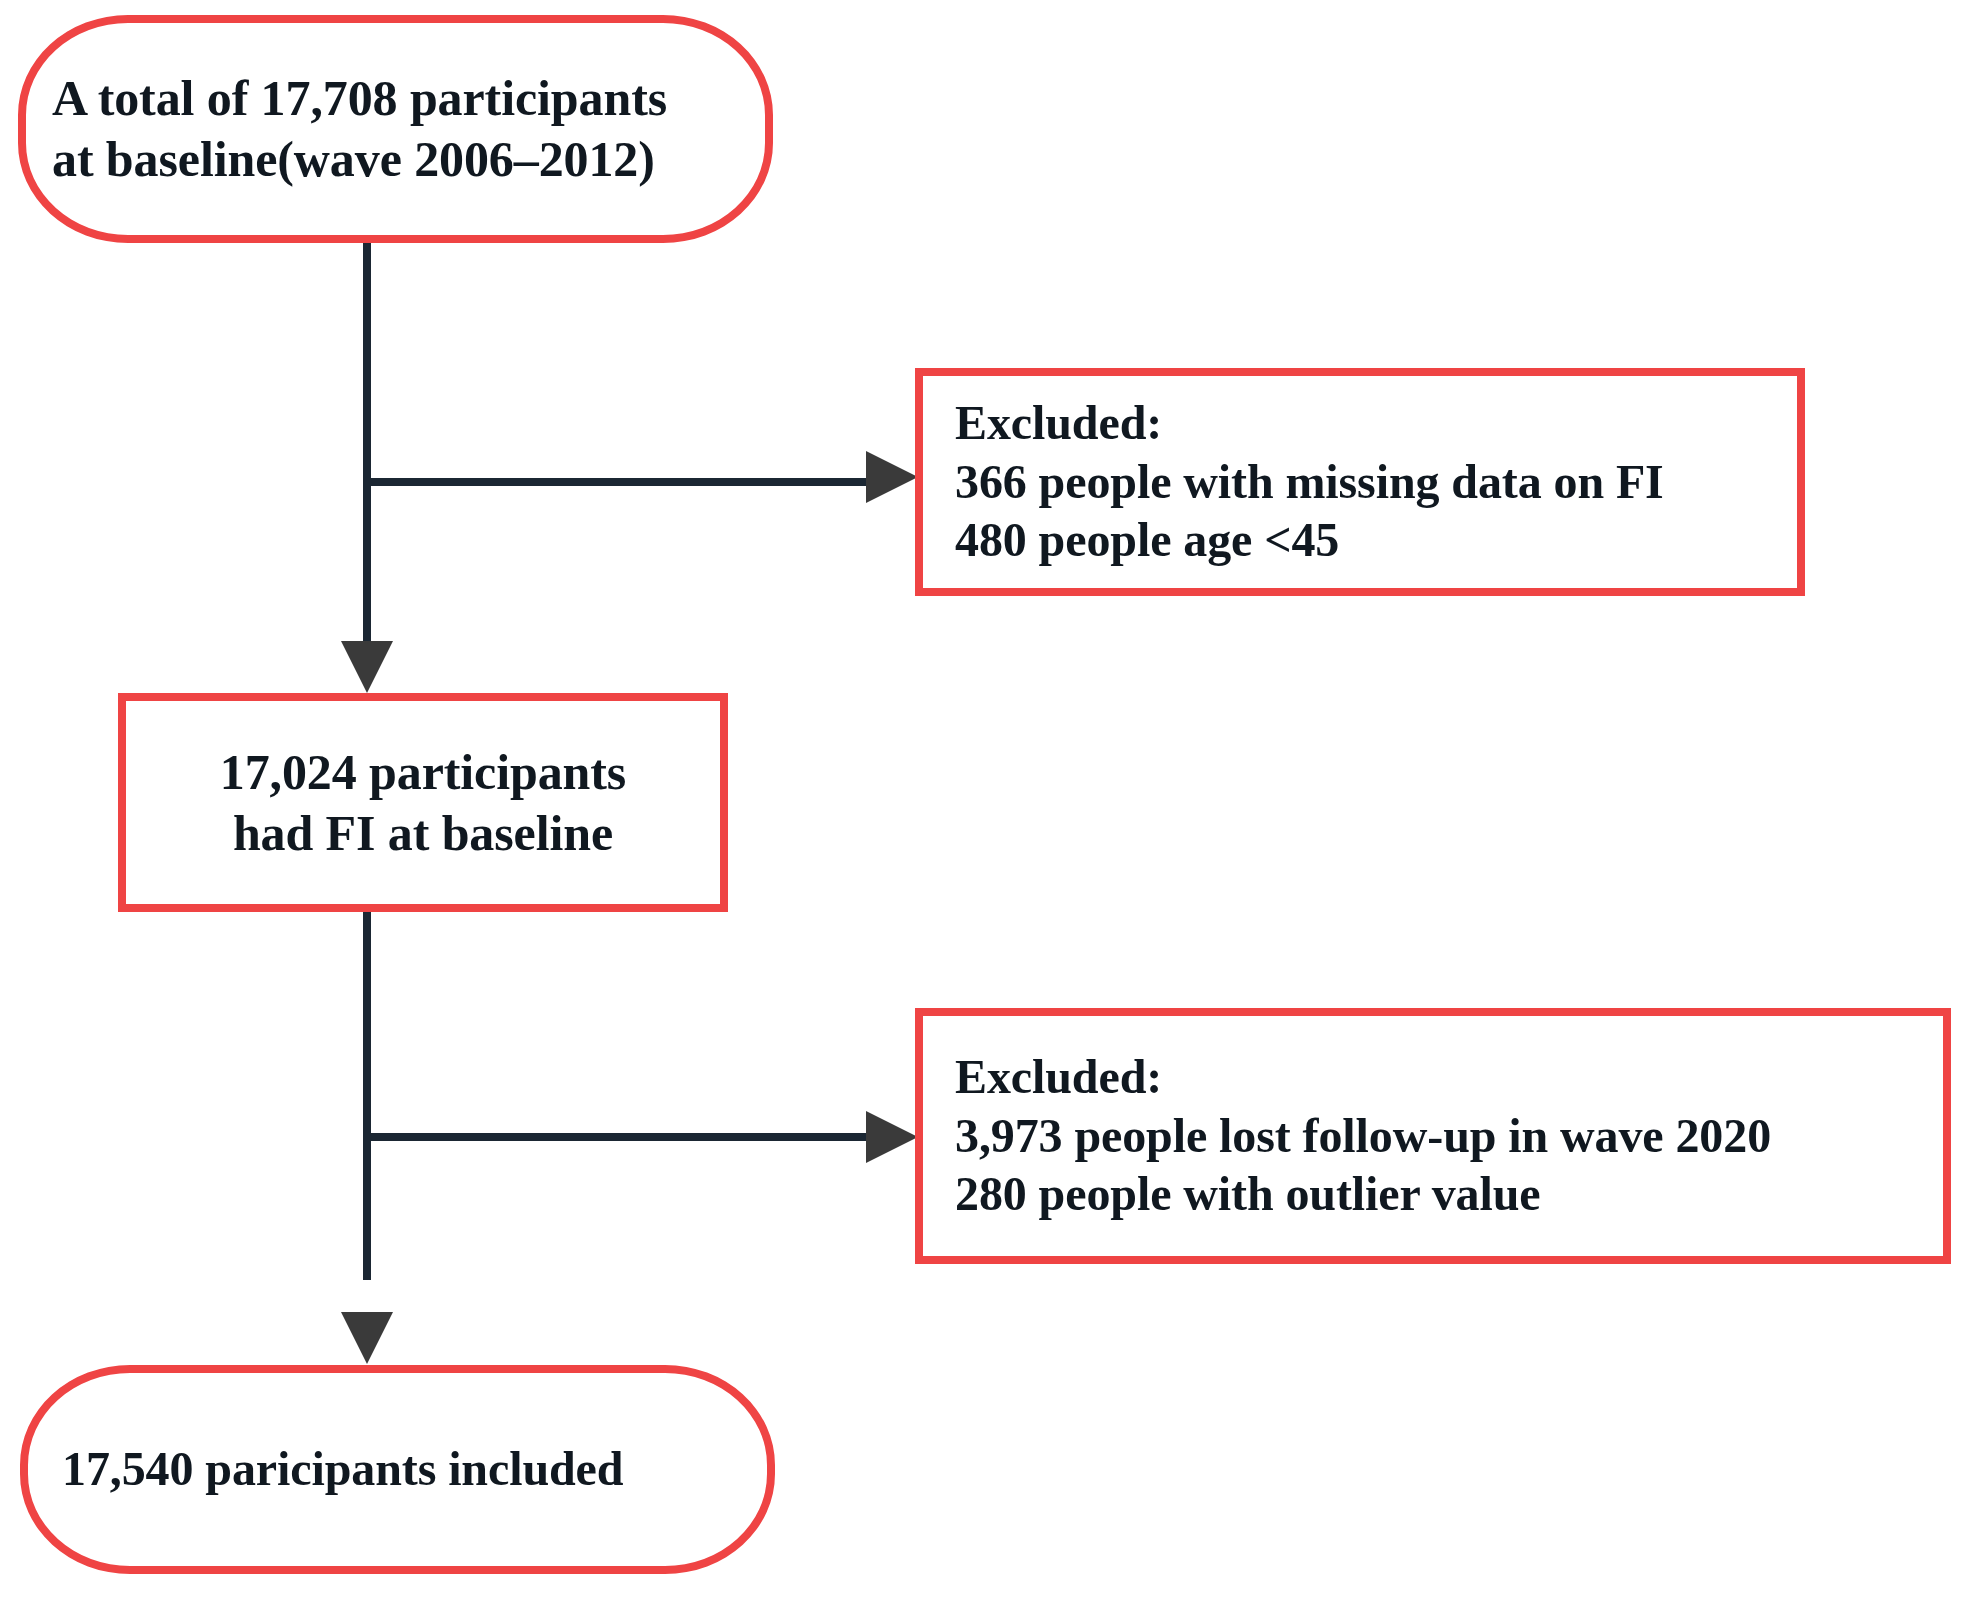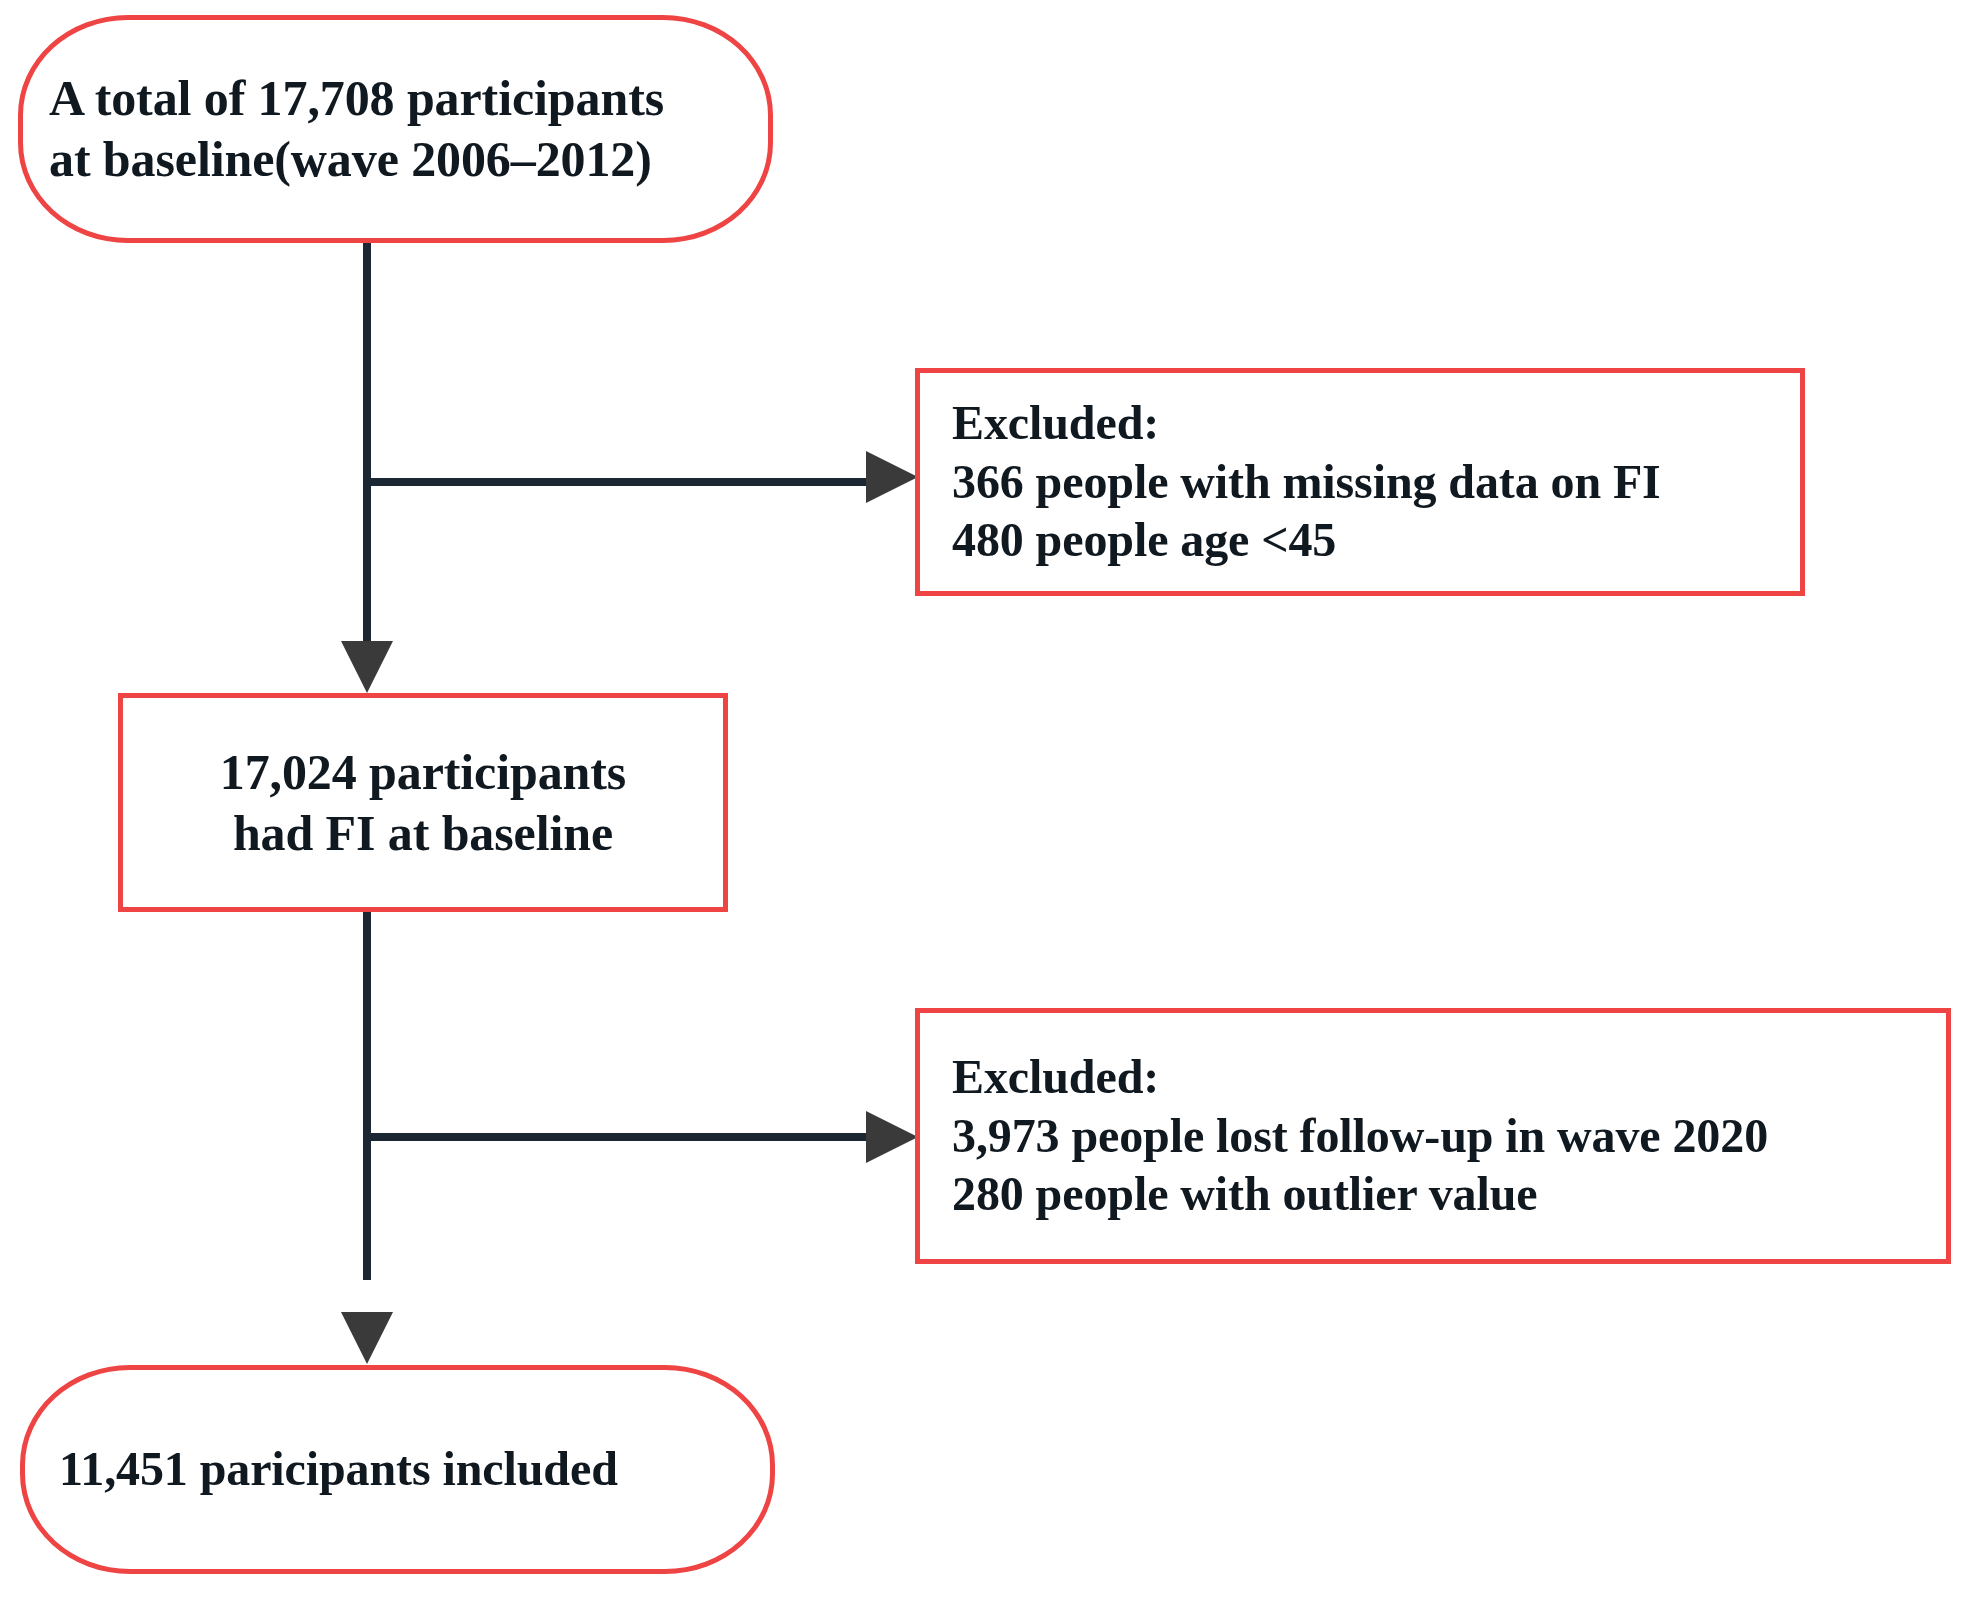--- a/index.html
+++ b/index.html
@@ -14,21 +14,21 @@
     position: relative;
     width: 1977px;
     height: 1605px;
     background: #ffffff;
     overflow: hidden;
   }
   .node {
     position: absolute;
     box-sizing: border-box;
     background: #ffffff;
-    border: 5px solid #ef4444;
+    border: 8px solid #ef4444;
     display: flex;
     flex-direction: column;
     justify-content: center;
     color: #101820;
     font-weight: bold;
     line-height: 1.22;
     letter-spacing: -0.1px;
   }
   .node .line {
     white-space: pre;
@@ -144,16 +144,16 @@
     <span class="line">had FI at baseline</span>
   </div>
 
   <div class="node lefted" id="node-excluded-2">
     <span class="line">Excluded:</span>
     <span class="line">3,973 people lost follow-up in wave 2020</span>
     <span class="line">280 people with outlier value</span>
   </div>
 
   <div class="node rounded lefted" id="node-included">
-    <span class="line">11,451 paricipants included</span>
+    <span class="line">17,540 paricipants included</span>
   </div>
 
 </div>
 
 </body></html>

